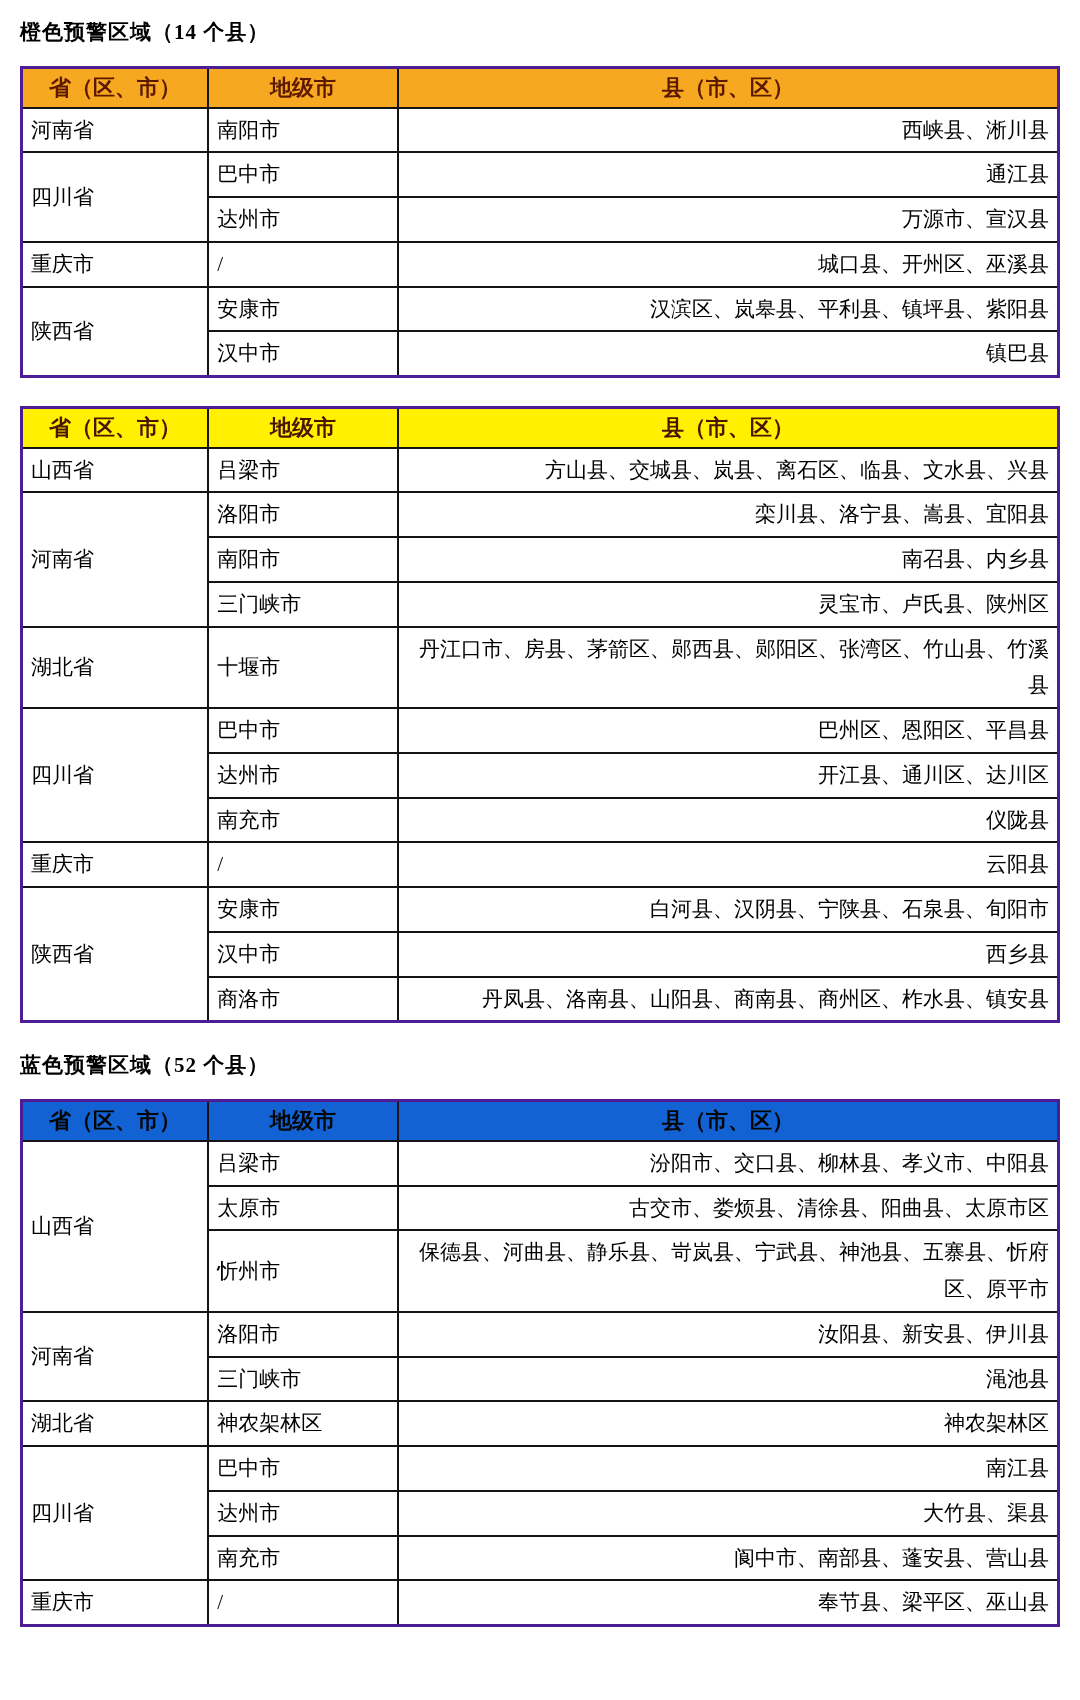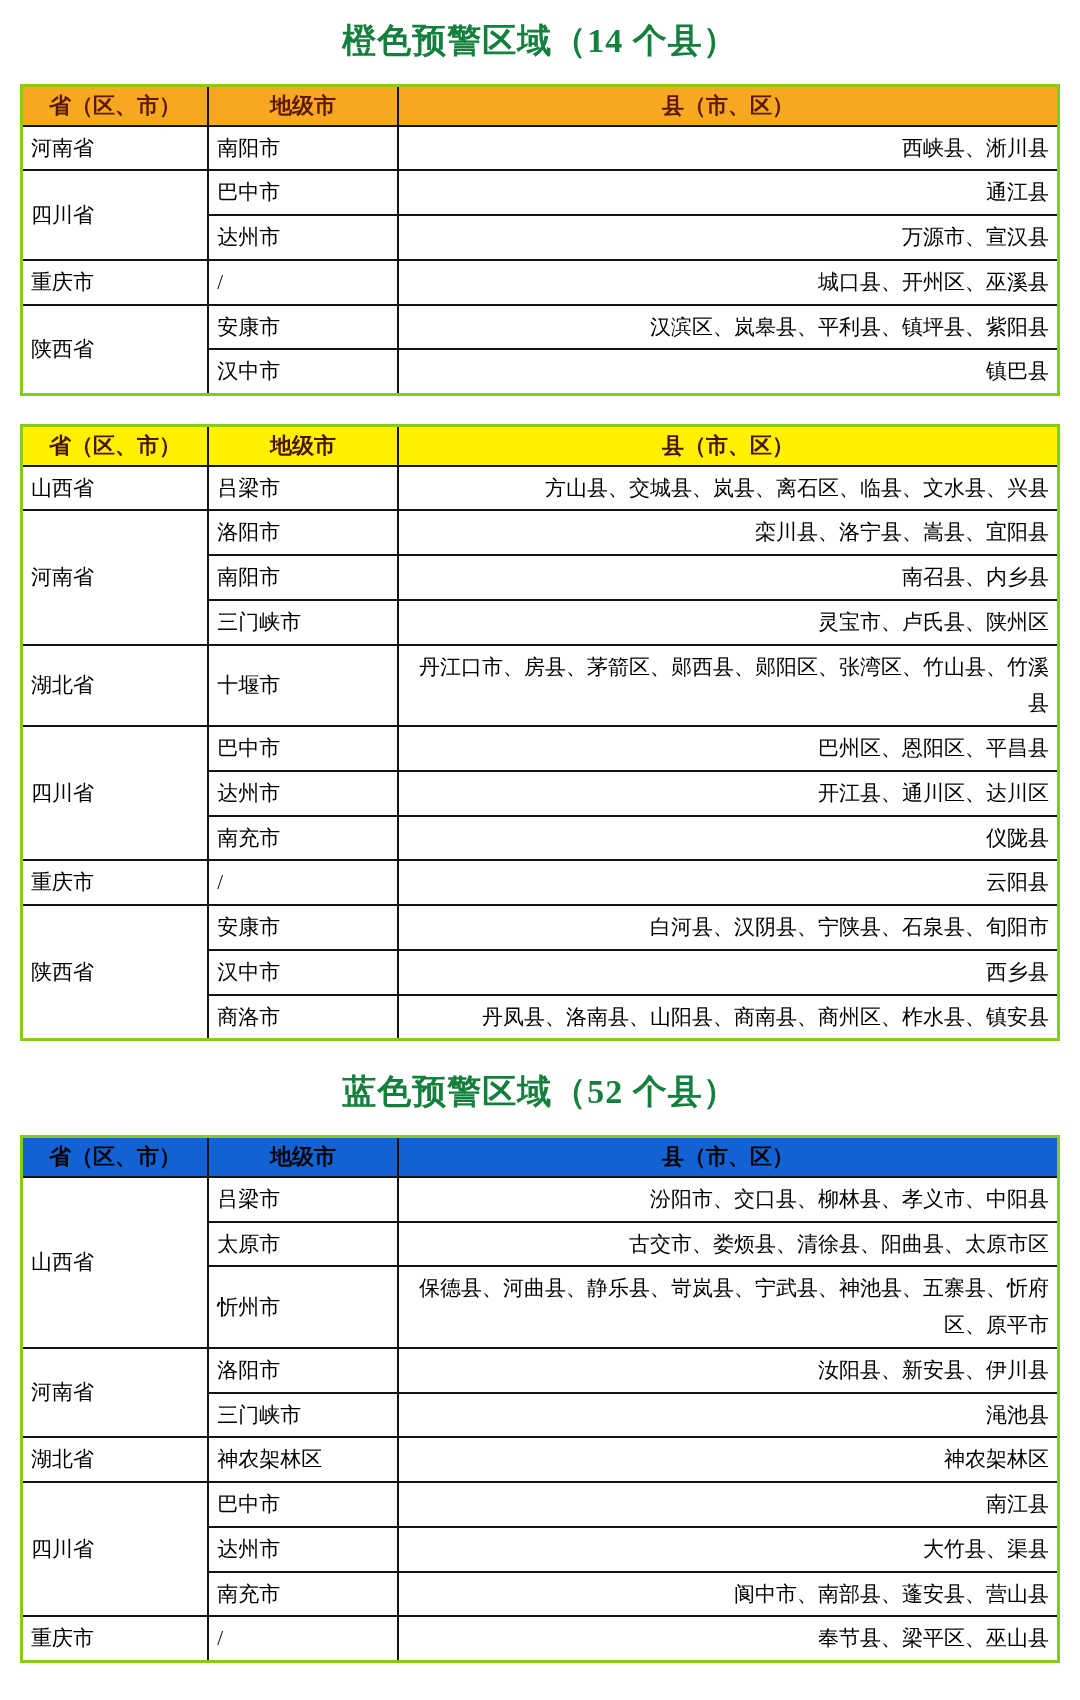--- a/index.html
+++ b/index.html
@@ -9,33 +9,33 @@
     font-family: "Liberation Serif", "DejaVu Serif", serif;
     color: #000;
   }
   .page {
     width: 1080px;
     box-sizing: border-box;
     padding: 10px 20px 30px 20px;
     background: #ffffff;
   }
   .section-title {
-    text-align: center;
-    font-size: 34px;
+    text-align: left;
+    font-size: 21px;
     font-weight: 700;
     letter-spacing: 1px;
     margin: 16px 0 20px 0;
-    color: #15803d;
+    color: #000000;
   }
   .section:first-child .section-title { margin-top: 8px; }
   table.warning-table {
     width: 100%;
     border-collapse: collapse;
     table-layout: fixed;
-    border: 3px solid #84cc16;
+    border: 3px solid #4c1d95;
     margin-bottom: 28px;
   }
   table.warning-table th,
   table.warning-table td {
     border: 2px solid #141414;
   }
   table.warning-table th {
     height: 40px;
     font-size: 22px;
     font-weight: 700;

